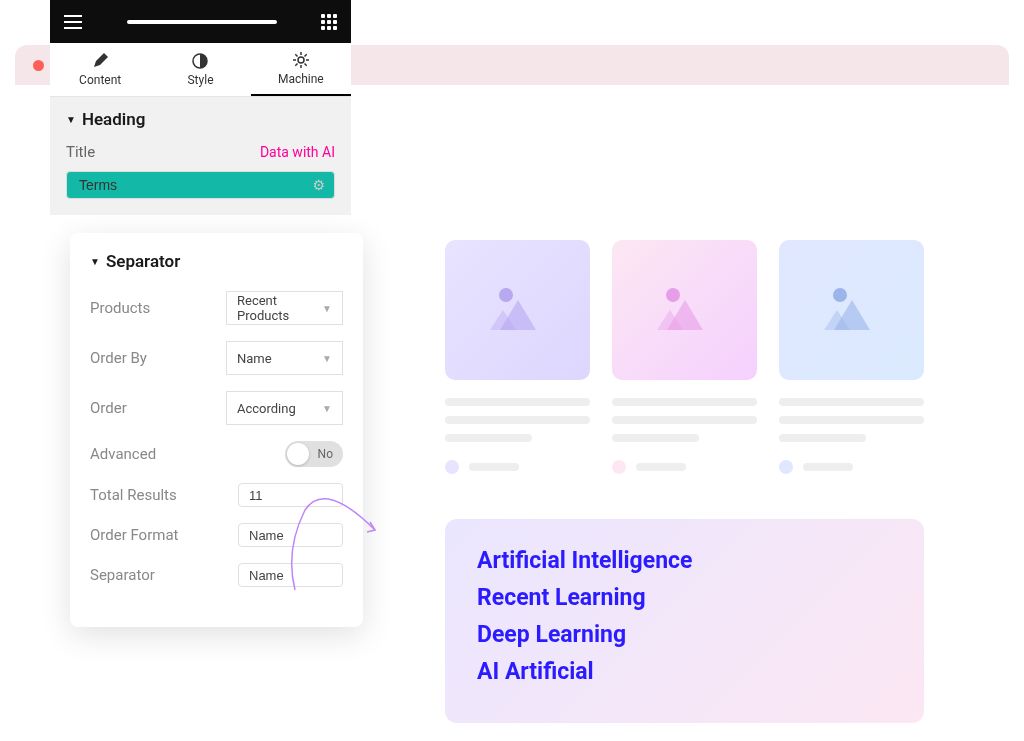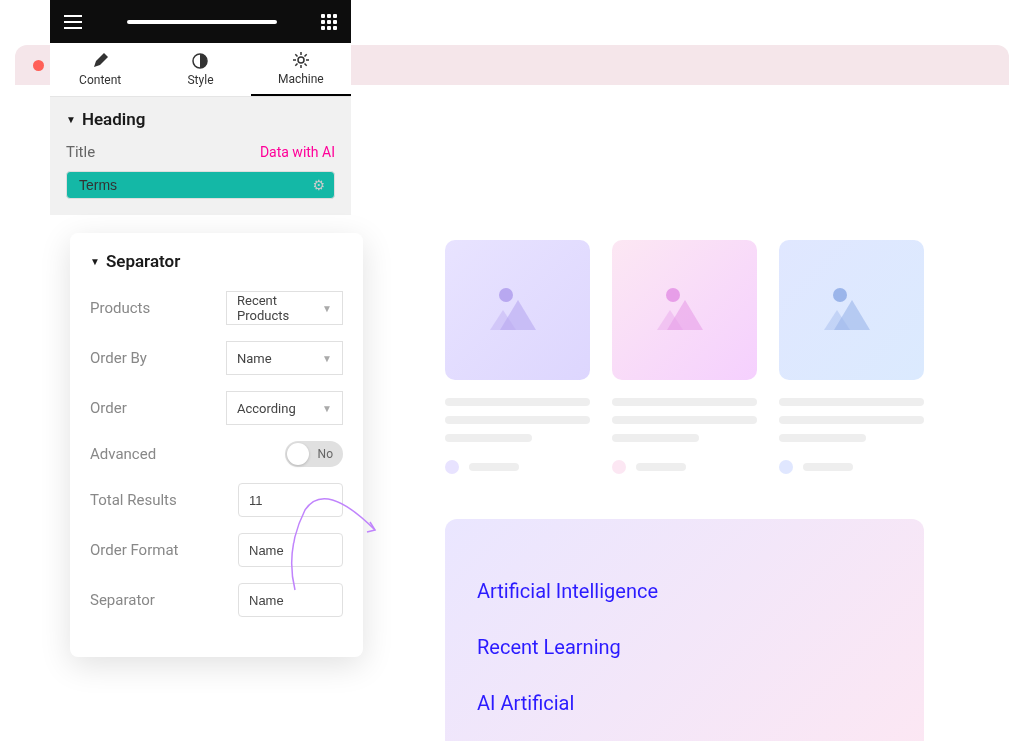--- a/index.html
+++ b/index.html
@@ -34,21 +34,21 @@
     .edit-ai { font-size: 14px; color: #ff0099; cursor: pointer; }
     .title-input-wrap { position: relative; }
     .title-input { width: 100%; height: 28px; border: 1px solid #ddd; border-radius: 4px; padding: 0 12px; font-size: 14px; background: #14b8a6; color: #333; }
     .gear-in-input { position: absolute; right: 10px; top: 50%; transform: translateY(-50%); color: #ccc; font-size: 14px; }
     
     .settings-popup { position: absolute; top: 233px; left: 70px; width: 293px; background: #fff; border-radius: 8px; box-shadow: 0 8px 32px rgba(0,0,0,0.12); padding: 18px 20px 24px; z-index: 11; }
     .settings-header { display: flex; align-items: center; gap: 6px; font-size: 17px; font-weight: 600; color: #1a1a1a; margin-bottom: 20px; }
     .setting-row { display: flex; align-items: center; justify-content: space-between; margin-bottom: 16px; }
     .setting-label { font-size: 15px; color: #888; }
     .setting-select { width: 117px; height: 34px; border: 1px solid #e0e0e0; border-radius: 0; padding: 0 10px; font-size: 13px; color: #444; background: #fff; display: flex; align-items: center; justify-content: space-between; cursor: pointer; }
-    .setting-input { width: 105px; height: 34px; border: 1px solid #e0e0e0; border-radius: 4px; padding: 0 10px; font-size: 13px; color: #444; background: #fff; }
+    .setting-input { width: 105px; height: 24px; border: 1px solid #e0e0e0; border-radius: 4px; padding: 0 10px; font-size: 13px; color: #444; background: #fff; }
     .toggle { width: 58px; height: 26px; background: #e0e0e0; border-radius: 13px; position: relative; display: flex; align-items: center; cursor: pointer; }
     .toggle-knob { width: 22px; height: 22px; background: #fff; border-radius: 50%; position: absolute; left: 2px; box-shadow: 0 1px 3px rgba(0,0,0,0.2); }
     .toggle-label { position: absolute; right: 10px; font-size: 12px; color: #666; }
     .sel-caret { font-size: 10px; color: #aaa; }
     
     .arrow-annotation { position: absolute; top: 470px; left: 275px; width: 120px; height: 130px; z-index: 12; pointer-events: none; }
     
     .preview-area { position: absolute; top: 155px; left: 430px; right: 85px; }
     .card-row { display: flex; gap: 22px; margin-bottom: 20px; }
     .card { flex: 1; }
@@ -60,21 +60,21 @@
     .skel-line { height: 8px; background: #eee; border-radius: 4px; margin-bottom: 10px; }
     .skel-short { width: 60%; }
     .skel-meta { display: flex; align-items: center; gap: 10px; margin-top: 18px; }
     .skel-dot { width: 14px; height: 14px; border-radius: 50%; }
     .d1 { background: #e8e3ff; }
     .d2 { background: #fce7f3; }
     .d3 { background: #e0e7ff; }
     .skel-pill { width: 50px; height: 8px; background: #eee; border-radius: 4px; }
     
     .terms-box { margin-top: 45px; background: linear-gradient(135deg, #eae6ff, #fce7f3); border-radius: 12px; padding: 28px 32px; }
-    .term-item { font-size: 20px; font-weight: 400; color: #2b1bff; margin-bottom: 10px; cursor: pointer; margin-top: 32px; }
+    .term-item { font-size: 23px; font-weight: 700; color: #2b1bff; margin-bottom: 10px; cursor: pointer; }
   </style>
 </head>
 <body>
 
 <div class="browser-chrome">
   <div class="traffic-light tl-red"></div>
   <div class="traffic-light tl-yellow"></div>
   <div class="traffic-light tl-green"></div>
 </div>
 
@@ -126,20 +126,21 @@
         <div class="skel-line skel-short"></div>
         <div class="skel-meta">
             <div class="skel-dot d3"></div>
             <div class="skel-pill"></div>
           </div>
       </div>
     </div>
     <div class="terms-box">
       <div class="term-item">Artificial Intelligence</div>
       <div class="term-item">Recent Learning</div>
+      <div class="term-item">Deep Learning</div>
       <div class="term-item">AI Artificial</div>
     </div>
   </div>
 </div>
 
 <div class="editor-panel">
   <div class="editor-topbar">
     <div class="hamburger">
         <span></span>
         <span></span>

